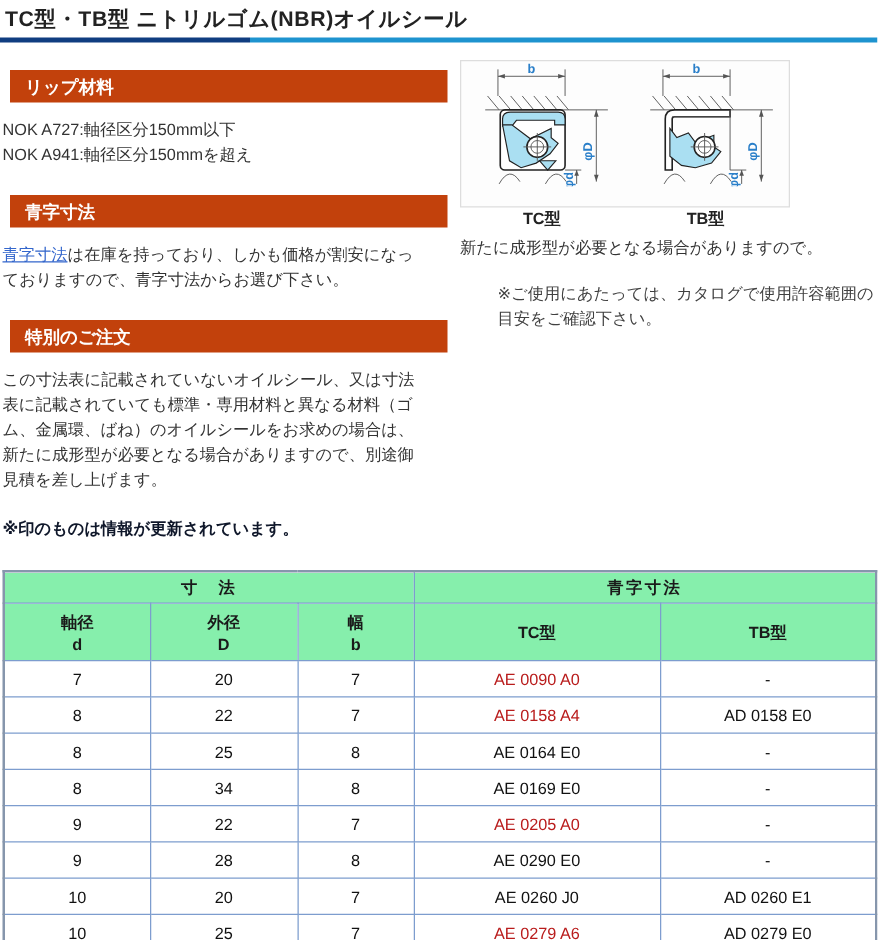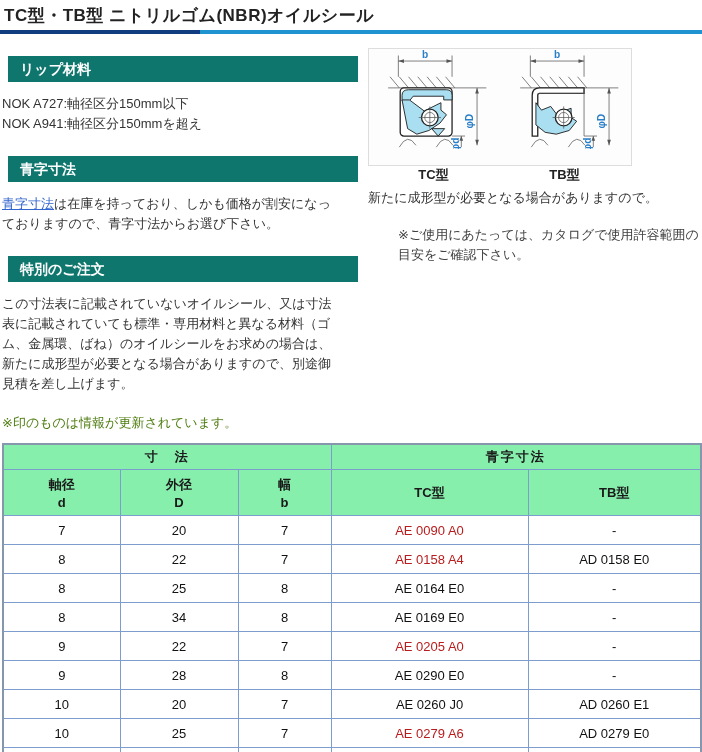--- a/index.html
+++ b/index.html
@@ -20,29 +20,29 @@
   .title-rule .dark{width:200px;background:#103d80;height:4px;}
   .title-rule .light{flex:1;background:#1e93cf;height:4px;}
 
   
   .cols{display:flex;align-items:flex-start;}
   .col-left{width:358px;flex:0 0 358px;}
   .col-right{flex:1;margin-left:10px;margin-top:14px;}
 
   .section-bar{
     margin:22px 0 12px 8px;
-    background:#0f766e;color:#fff;font-weight:bold;font-size:14px;
+    background:#c2410c;color:#fff;font-weight:bold;font-size:14px;
     padding:5px 10px 5px 12px;height:16px;line-height:16px;
   }
   .section-body{
     margin:12px 16px 0 2px;font-size:13px;line-height:20px;color:#333;
   }
   .section-body p{margin:0 0 0 0;}
   .inline-link{color:#3366cc;text-decoration:underline;cursor:pointer;}
-  .note-line{margin:20px 0 3px 2px;font-size:13px;color:#4d7c0f;}
+  .note-line{margin:20px 0 16px 2px;font-size:13px;color:#0f172a;font-weight:bold;}
 
   
   .diagram-box{
     width:262px;height:116px;border:1px solid #ddd;background:#fdfdfd;
     display:flex;justify-content:space-between;
   }
   .seal{width:130px;height:100px;}
   .seal-labels{display:flex;width:262px;margin-top:0;}
   .seal-label{width:131px;text-align:center;font-size:13px;font-weight:bold;color:#222;}
   .diagram-caption{font-size:13px;color:#333;margin-top:4px;line-height:19px;}

